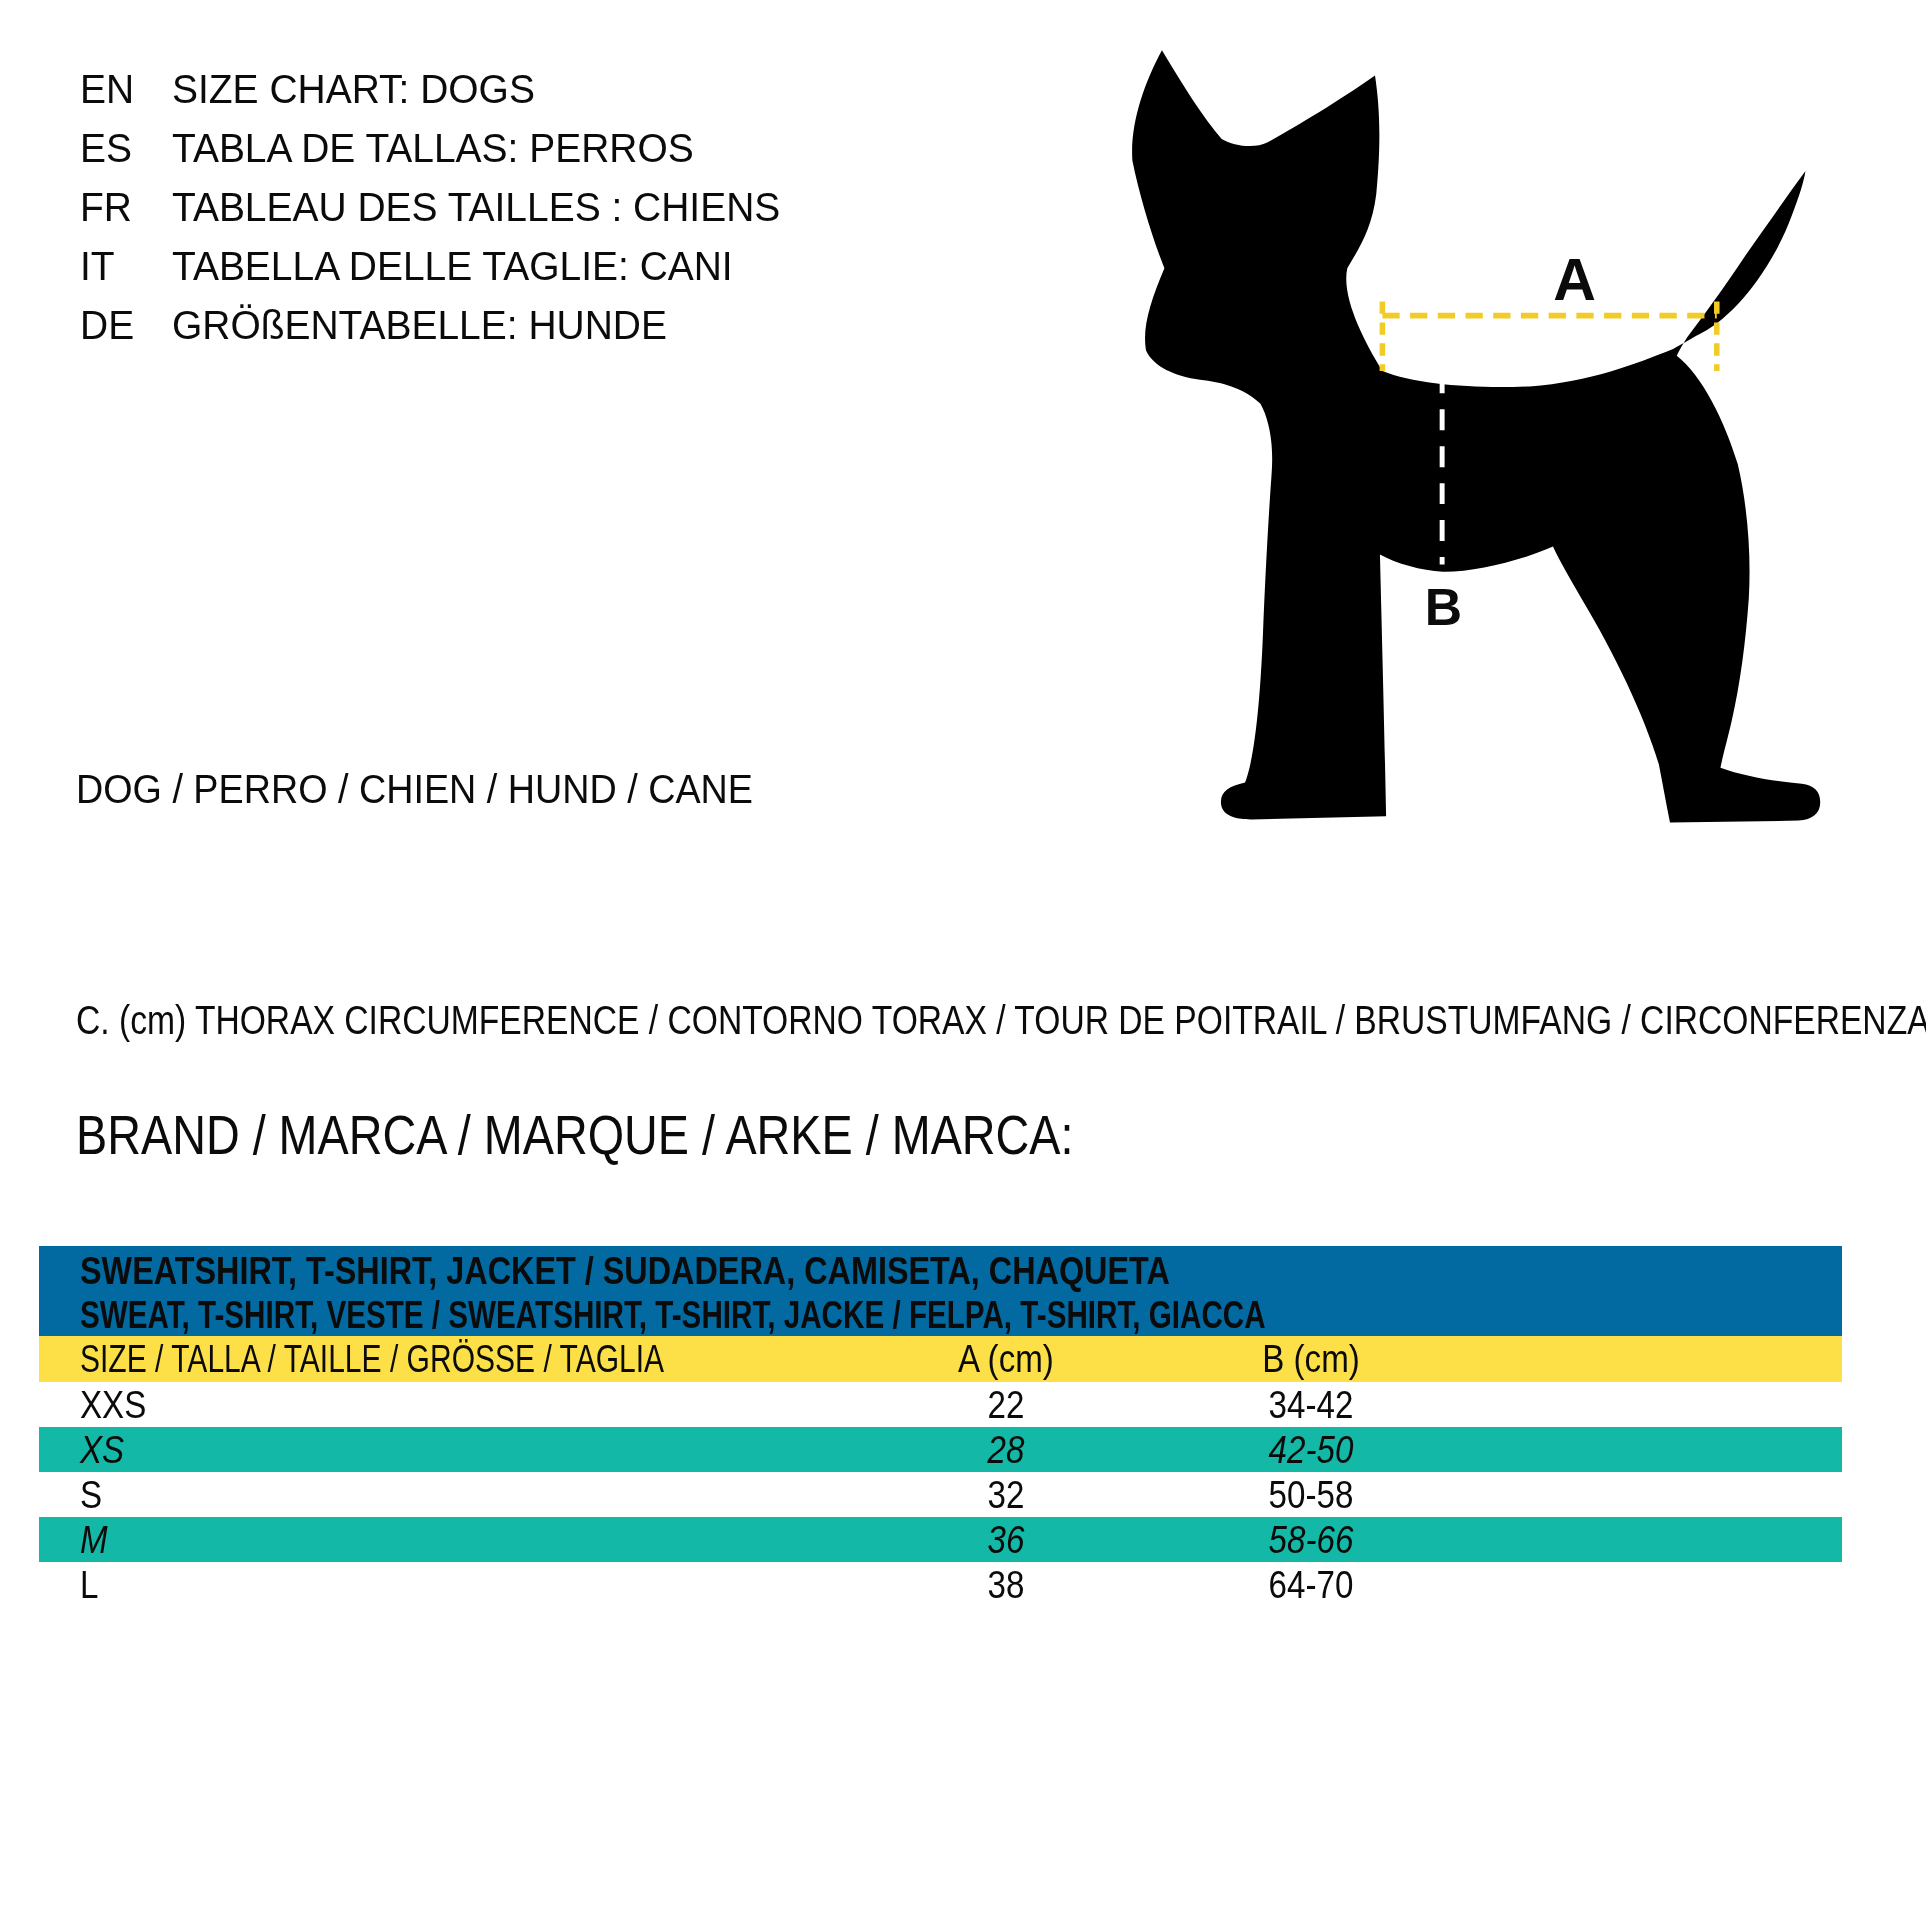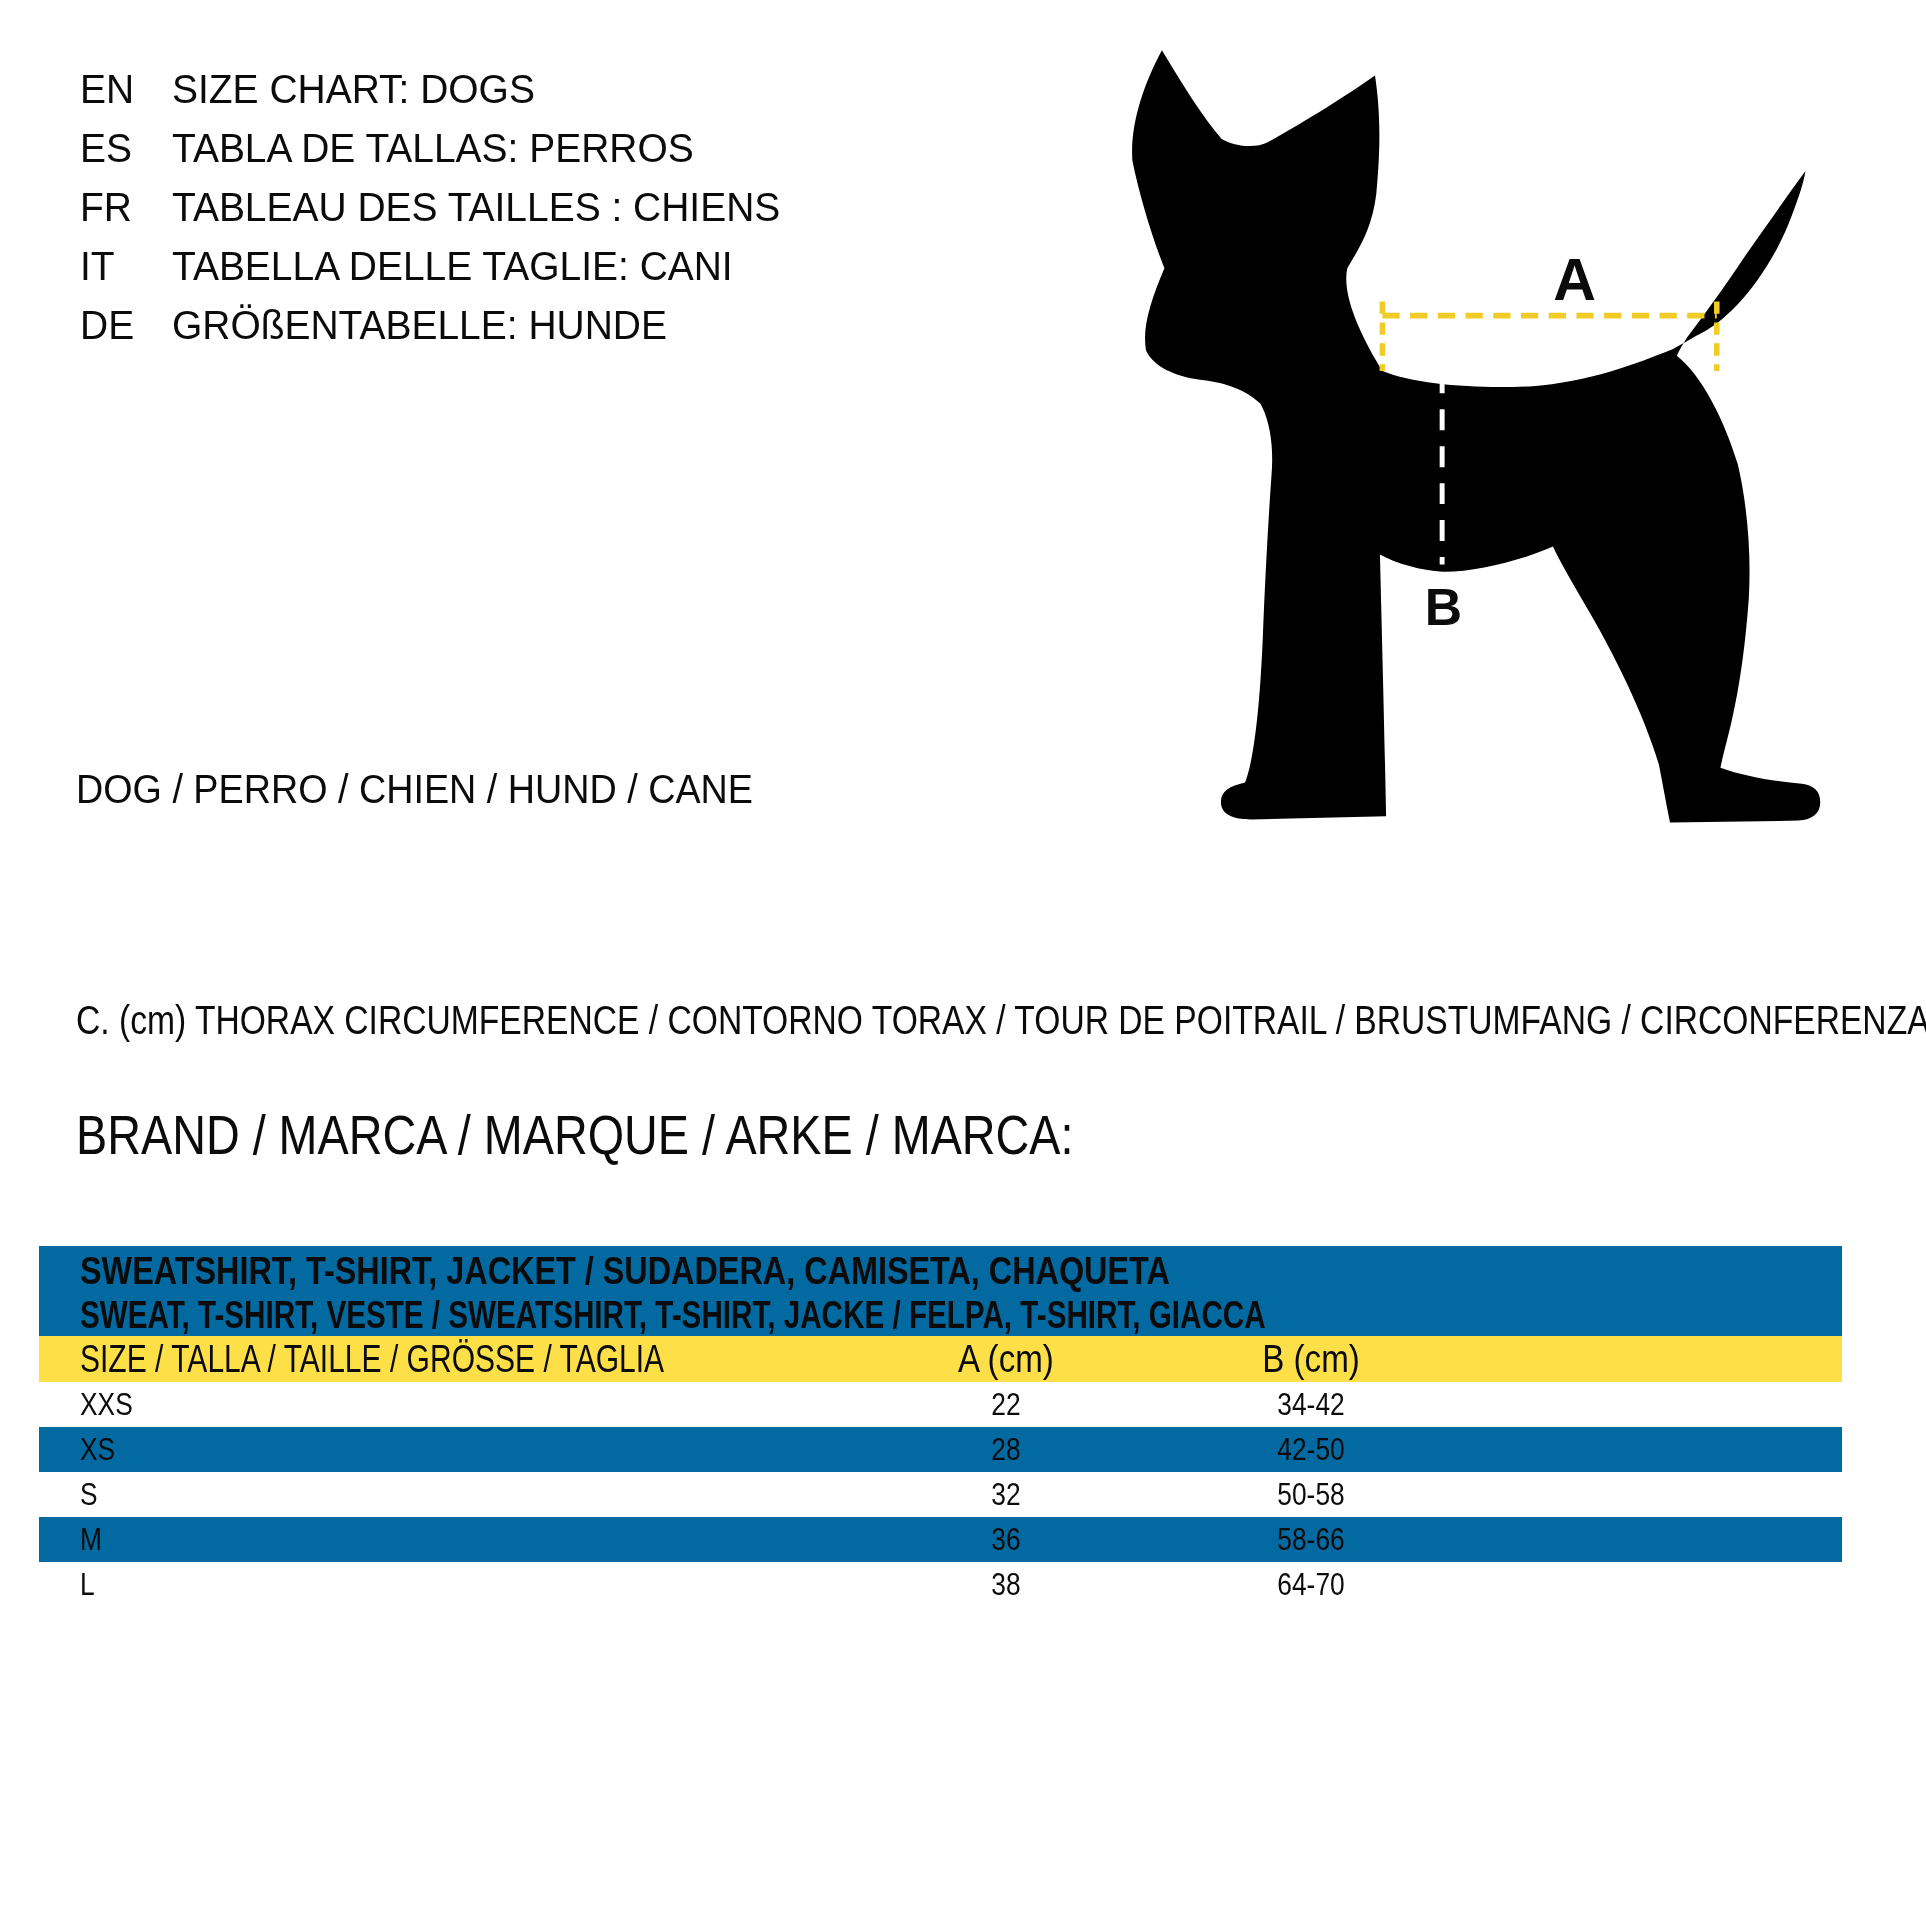--- a/index.html
+++ b/index.html
@@ -33,22 +33,22 @@
   #dog-caption   { top:760px; }
   #measure-a     { top:930px; font-size:41px; }
   #measure-c     { top:991px; font-size:41px; }
   #brand-line    { top:1105px; font-size:55px; }
 
   
   .size-table { position:absolute; left:39px; top:1246px; width:1803px; }
   .band-yellow { background:#0369a1; height:90px; padding:2.5px 0 0 41px; box-sizing:border-box; }
   .band-yellow .band-line { display:block; font-weight:700; font-size:39px; line-height:44px; }
   .thead { background:#fde047; height:46px; position:relative; font-size:39px; }
-  .trow  { height:45px; position:relative; font-size:31px; background:#ffffff; }
-  .trow.stripe { background:#0369a1; }
+  .trow  { height:45px; position:relative; font-size:39px; background:#ffffff; }
+  .trow.stripe { background:#14b8a6;font-style:italic; }
   .cell-size { position:absolute; left:41px; top:0; height:100%; display:flex; align-items:center; }
   .cell-val  { position:absolute; top:0; height:100%; display:flex; align-items:center; white-space:nowrap; }
   .colA { left:967px; transform:translateX(-50%) scaleX(.85); }
   .colB { left:1272px; transform:translateX(-50%) scaleX(.85); }
 </style>
 </head>
 <body>
 
 <div id="page">
 

